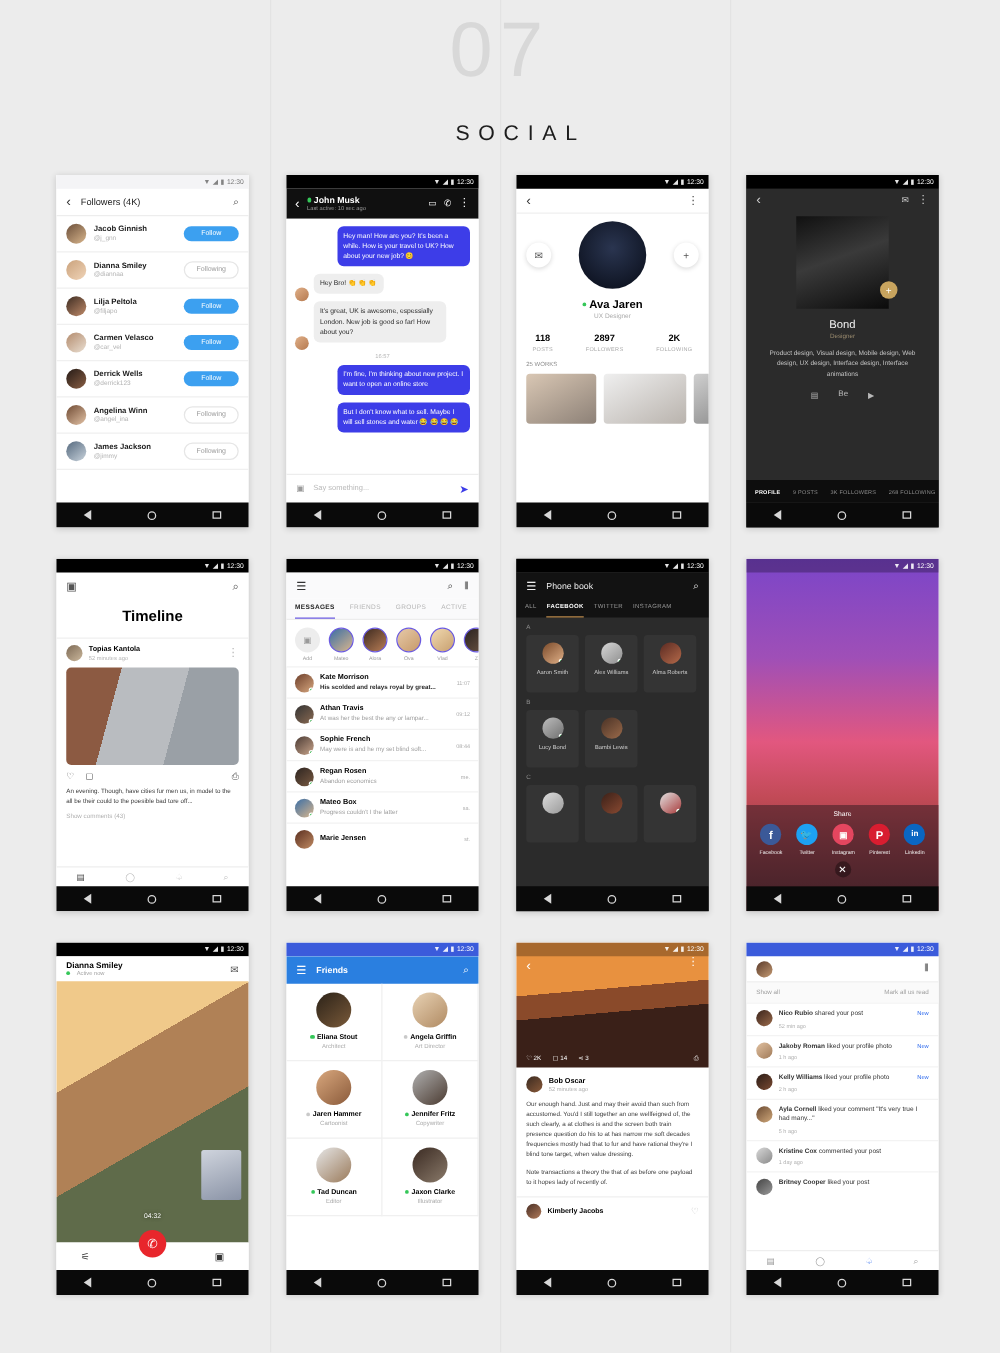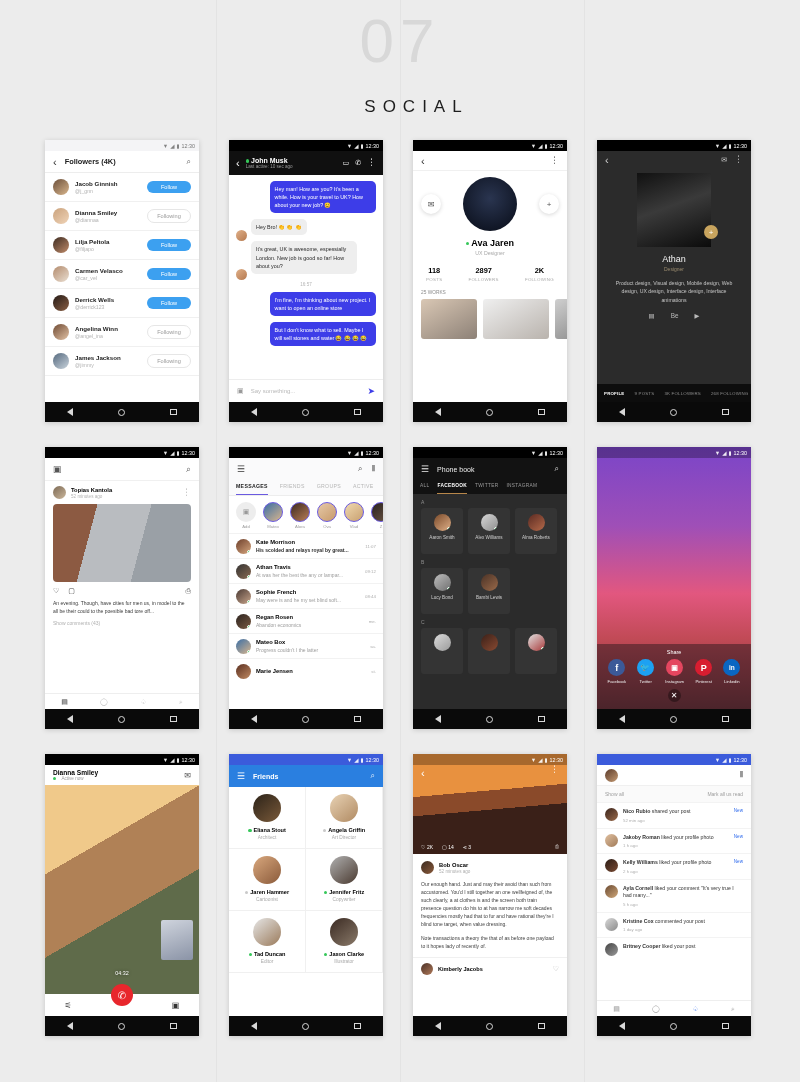--- a/index.html
+++ b/index.html
@@ -44,21 +44,21 @@
   .screen { position:absolute; top:11px; left:0; right:0; bottom:20px; overflow:hidden; }
 
   
   .av { border-radius:50%; background:#cfcfcf; flex:none; overflow:hidden; position:relative; }
   .chev::before { content:"‹"; }
   .dots { font-size:9px; letter-spacing:0; line-height:.6; }
 
   
   .p1-head { height:22px; display:flex; align-items:center; padding:0 8px; gap:8px;
              border-bottom:1px solid #ededed; background:#fff;}
-  .p1-title { font-size:7.4px; font-weight:bold; color:#1b1b1b; flex:1; }
+  .p1-title { font-size:7.4px; font-weight:normal; color:#1b1b1b; flex:1; }
   .f-row { display:flex; align-items:center; padding:6px 8px; gap:6px; border-bottom:1px solid #f0f0f0;}
   .f-name { font-size:6.2px; font-weight:bold; color:#1b1b1b; }
   .f-handle { font-size:5.2px; color:#b3b3b3; margin-top:1px;}
   .btn-follow { font-size:5.6px; color:#fff; background:#3ca0f0; border-radius:9px;
                 padding:3.4px 0; width:44px; text-align:center; }
   .btn-following { font-size:5.6px; color:#9a9a9a; background:#fff; border:1px solid #e6e6e6;
                    border-radius:9px; padding:3.4px 0; width:44px; text-align:center;}
 
   
   .p2-head { height:24px; background:#101010; color:#fff; display:flex; align-items:center; padding:0 7px; gap:6px;}
@@ -410,21 +410,21 @@
         <span class="dots" style="color:#cfcfcf">⋮</span>
       </div>
     </div>
     <div style="position:relative;padding-top:4px">
       <div class="p4-photo">
         <div class="p4-fab">
               <span>+</span>
             </div>
       </div>
     </div>
-    <div class="p4-name">Athan</div>
+    <div class="p4-name">Bond</div>
     <div class="p4-role">Designer</div>
     <div class="p4-desc">Product design, Visual design, Mobile design, Web design, UX design, Interface design, Interface animations</div>
     <div style="display:flex;justify-content:center;gap:16px;margin-top:8px;color:#b9b9b9;font-size:6.4px">
       <span>▤</span>
       <span>Be</span>
       <span>▶</span>
     </div>
     <div class="p4-tabs">
       <span class="p4-tab on">PROFILE</span>
       <span class="p4-tab">9 POSTS</span>
@@ -444,20 +444,21 @@
     <span class="sb-ico">▼</span>
     <span class="sb-ico">◢</span>
     <span class="sb-ico">▮</span>
     <span>12:30</span>
   </div>
   <div class="screen">
     <div class="p5-head">
       <span style="font-size:9px;color:#555">▣</span>
       <span style="font-size:9px;color:#555">⌕</span>
     </div>
+    <div class="p5-title">Timeline</div>
     <div class="post-head">
       <div class="av" style="width:13px;height:13px;background:linear-gradient(140deg,#7d6a55,#cbb79c)"></div>
       <div class="flexsp">
         <div class="post-name">Topias Kantola</div>
         <div class="post-time">52 minutes ago</div>
       </div>
       <span class="dots" style="color:#b5b5b5">⋮</span>
     </div>
     <div class="post-img"></div>
     <div class="post-acts">

